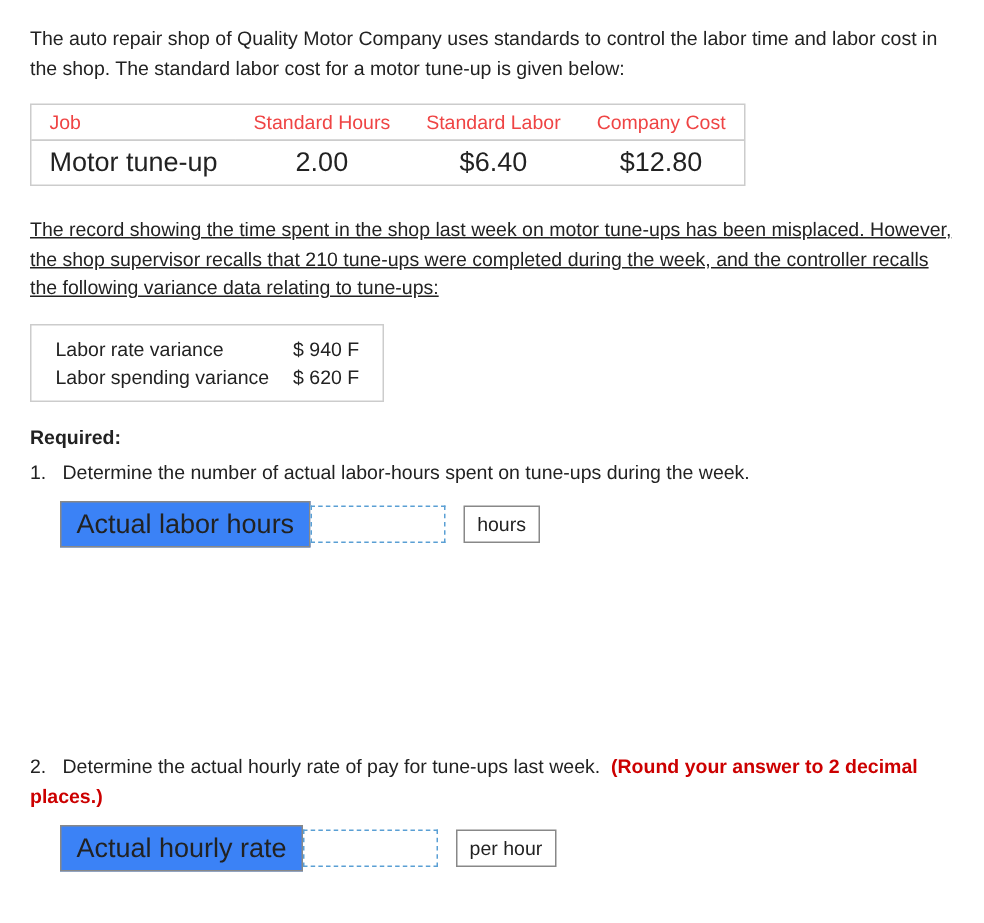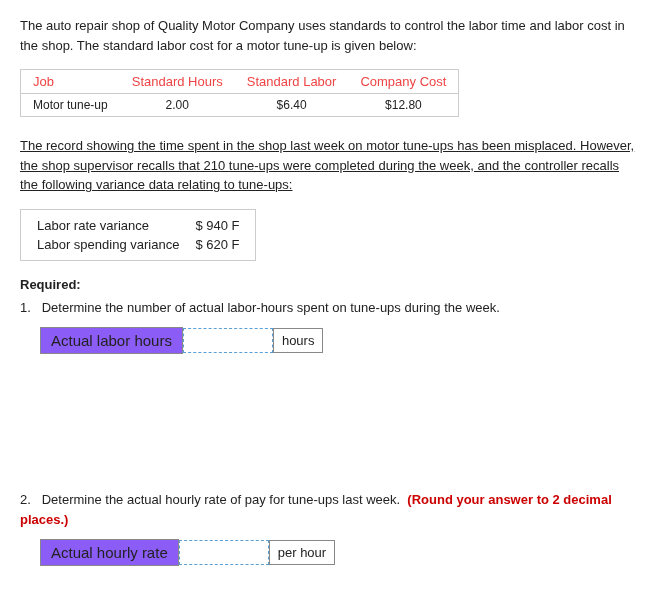--- a/index.html
+++ b/index.html
@@ -30,21 +30,21 @@
       text-align: left;
       padding: 4px 12px;
       font-weight: normal;
       border-bottom: 1px solid #ccc;
       color: #ef4444;
       font-size: 13px;
     }
     table td {
       text-align: left;
       padding: 4px 12px;
-      font-size: 12px;
+      font-size: 18px;
     }
     table td:not(:first-child), table th:not(:first-child) {
       text-align: center;
     }
     .section-text {
       margin-bottom: 14px;
       line-height: 1.5;
       text-decoration: underline;
     }
     .variance-box {
@@ -74,39 +74,39 @@
     }
     .answer-row {
       display: flex;
       align-items: center;
       gap: 0;
       margin-left: 20px;
       margin-bottom: 16px;
     }
     .answer-label-box {
       border: 1px solid #888;
-      background: #8b5cf6;
+      background: #3b82f6;
       padding: 4px 10px;
-      font-size: 15px;
+      font-size: 18px;
       min-width: 120px;
       text-align: center;
     }
     .answer-input-box {
       border: 1px dashed #5a9fd4;
       padding: 4px 10px;
       font-size: 13px;
       min-width: 80px;
       background: #fff;
     }
     .answer-unit {
       border: 1px solid #888;
       padding: 4px 8px;
       font-size: 13px;
       background: #fff;
-      margin-left: 0;
+      margin-left: 12px;
     }
     .q2-text {
       margin-bottom: 10px;
       line-height: 1.5;
     }
     .red-bold {
       color: #cc0000;
       font-weight: bold;
     }
     .section-divider {

